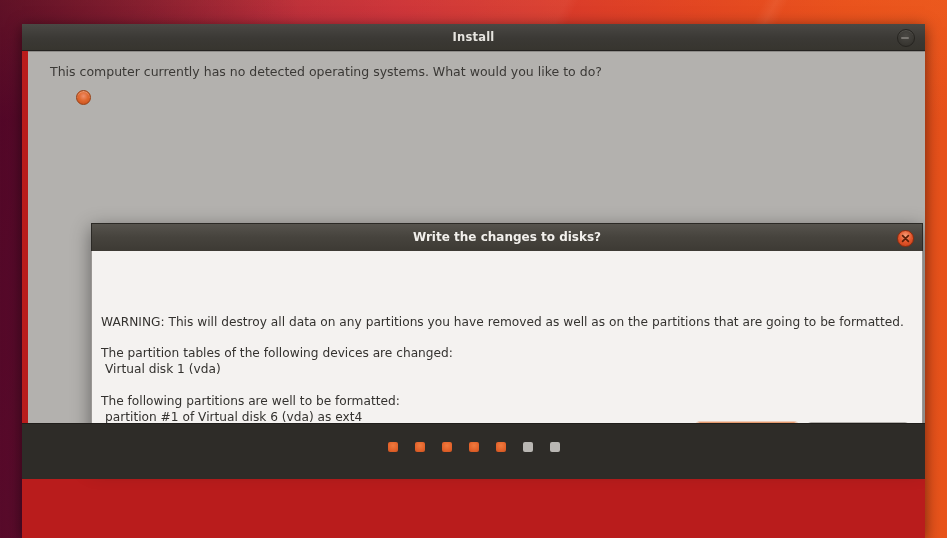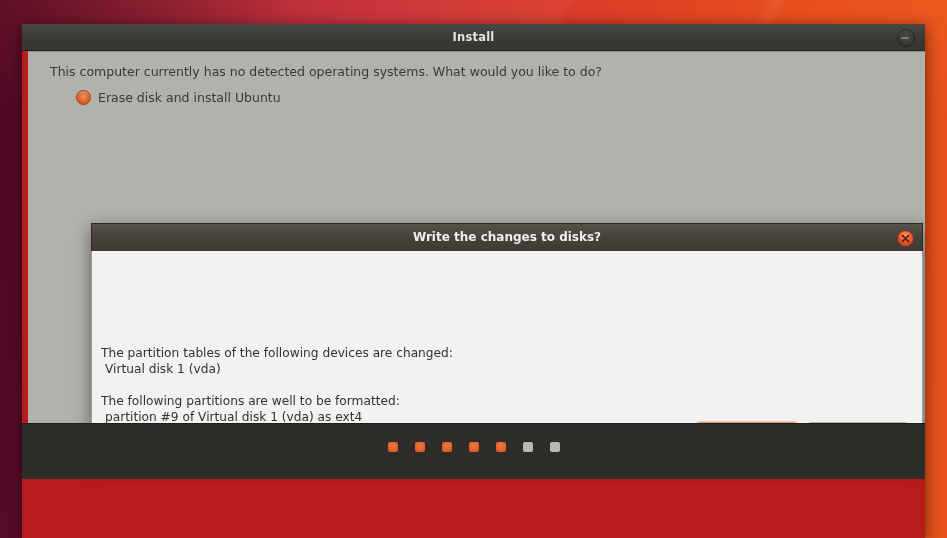--- a/index.html
+++ b/index.html
@@ -324,44 +324,44 @@
   </div>
 
 
   <div id="content-area">
     <div id="content-inner">
 
       <div id="intro-question">This computer currently has no detected operating systems. What would you like to do?</div>
 
       <div id="radio-option-erase">
         <span id="radio-erase-indicator"></span>
-        <span id="radio-erase-label">Erase disk and install Ubuntu</span>
       </div>
 
       <div id="installer-nav">
         <div class="nav-button">Back</div>
         <div class="nav-button">Install Now</div>
       </div>
 
       <div id="dialog-overlay">
 
         <div id="dialog-titlebar">
           <div id="dialog-title">Write the changes to disks?</div>
           <div id="dialog-close-button" title="Close">
             <svg width="9" height="9" viewBox="0 0 9 9" aria-hidden="true">
               <path d="M1.6 1.6 L7.4 7.4 M7.4 1.6 L1.6 7.4" stroke="#5a1f08" stroke-width="1.7" stroke-linecap="round"></path>
             </svg>
           </div>
         </div>
 
         <div id="dialog-body">
+          <div class="dialog-paragraph" id="para-warning">WARNING: This will destroy all data on any partitions you have removed as well as on the partitions that are going to be formatted.</div>
           <div class="dialog-paragraph" id="para-tables-hdr">The partition tables of the following devices are changed:</div>
           <div class="dialog-paragraph" id="para-tables-val">Virtual disk 1 (vda)</div>
           <div class="dialog-paragraph" id="para-format-hdr">The following partitions are well to be formatted:</div>
-          <div class="dialog-paragraph" id="para-format-val">partition #9 of Virtual disk 1 (vda) as ext4</div>
+          <div class="dialog-paragraph" id="para-format-val">partition #1 of Virtual disk 6 (vda) as ext4</div>
 
           <div id="dialog-buttons">
             <div class="dialog-button focused">Go Back</div>
             <div class="dialog-button">Continue</div>
           </div>
         </div>
 
       </div>
 
     </div>

